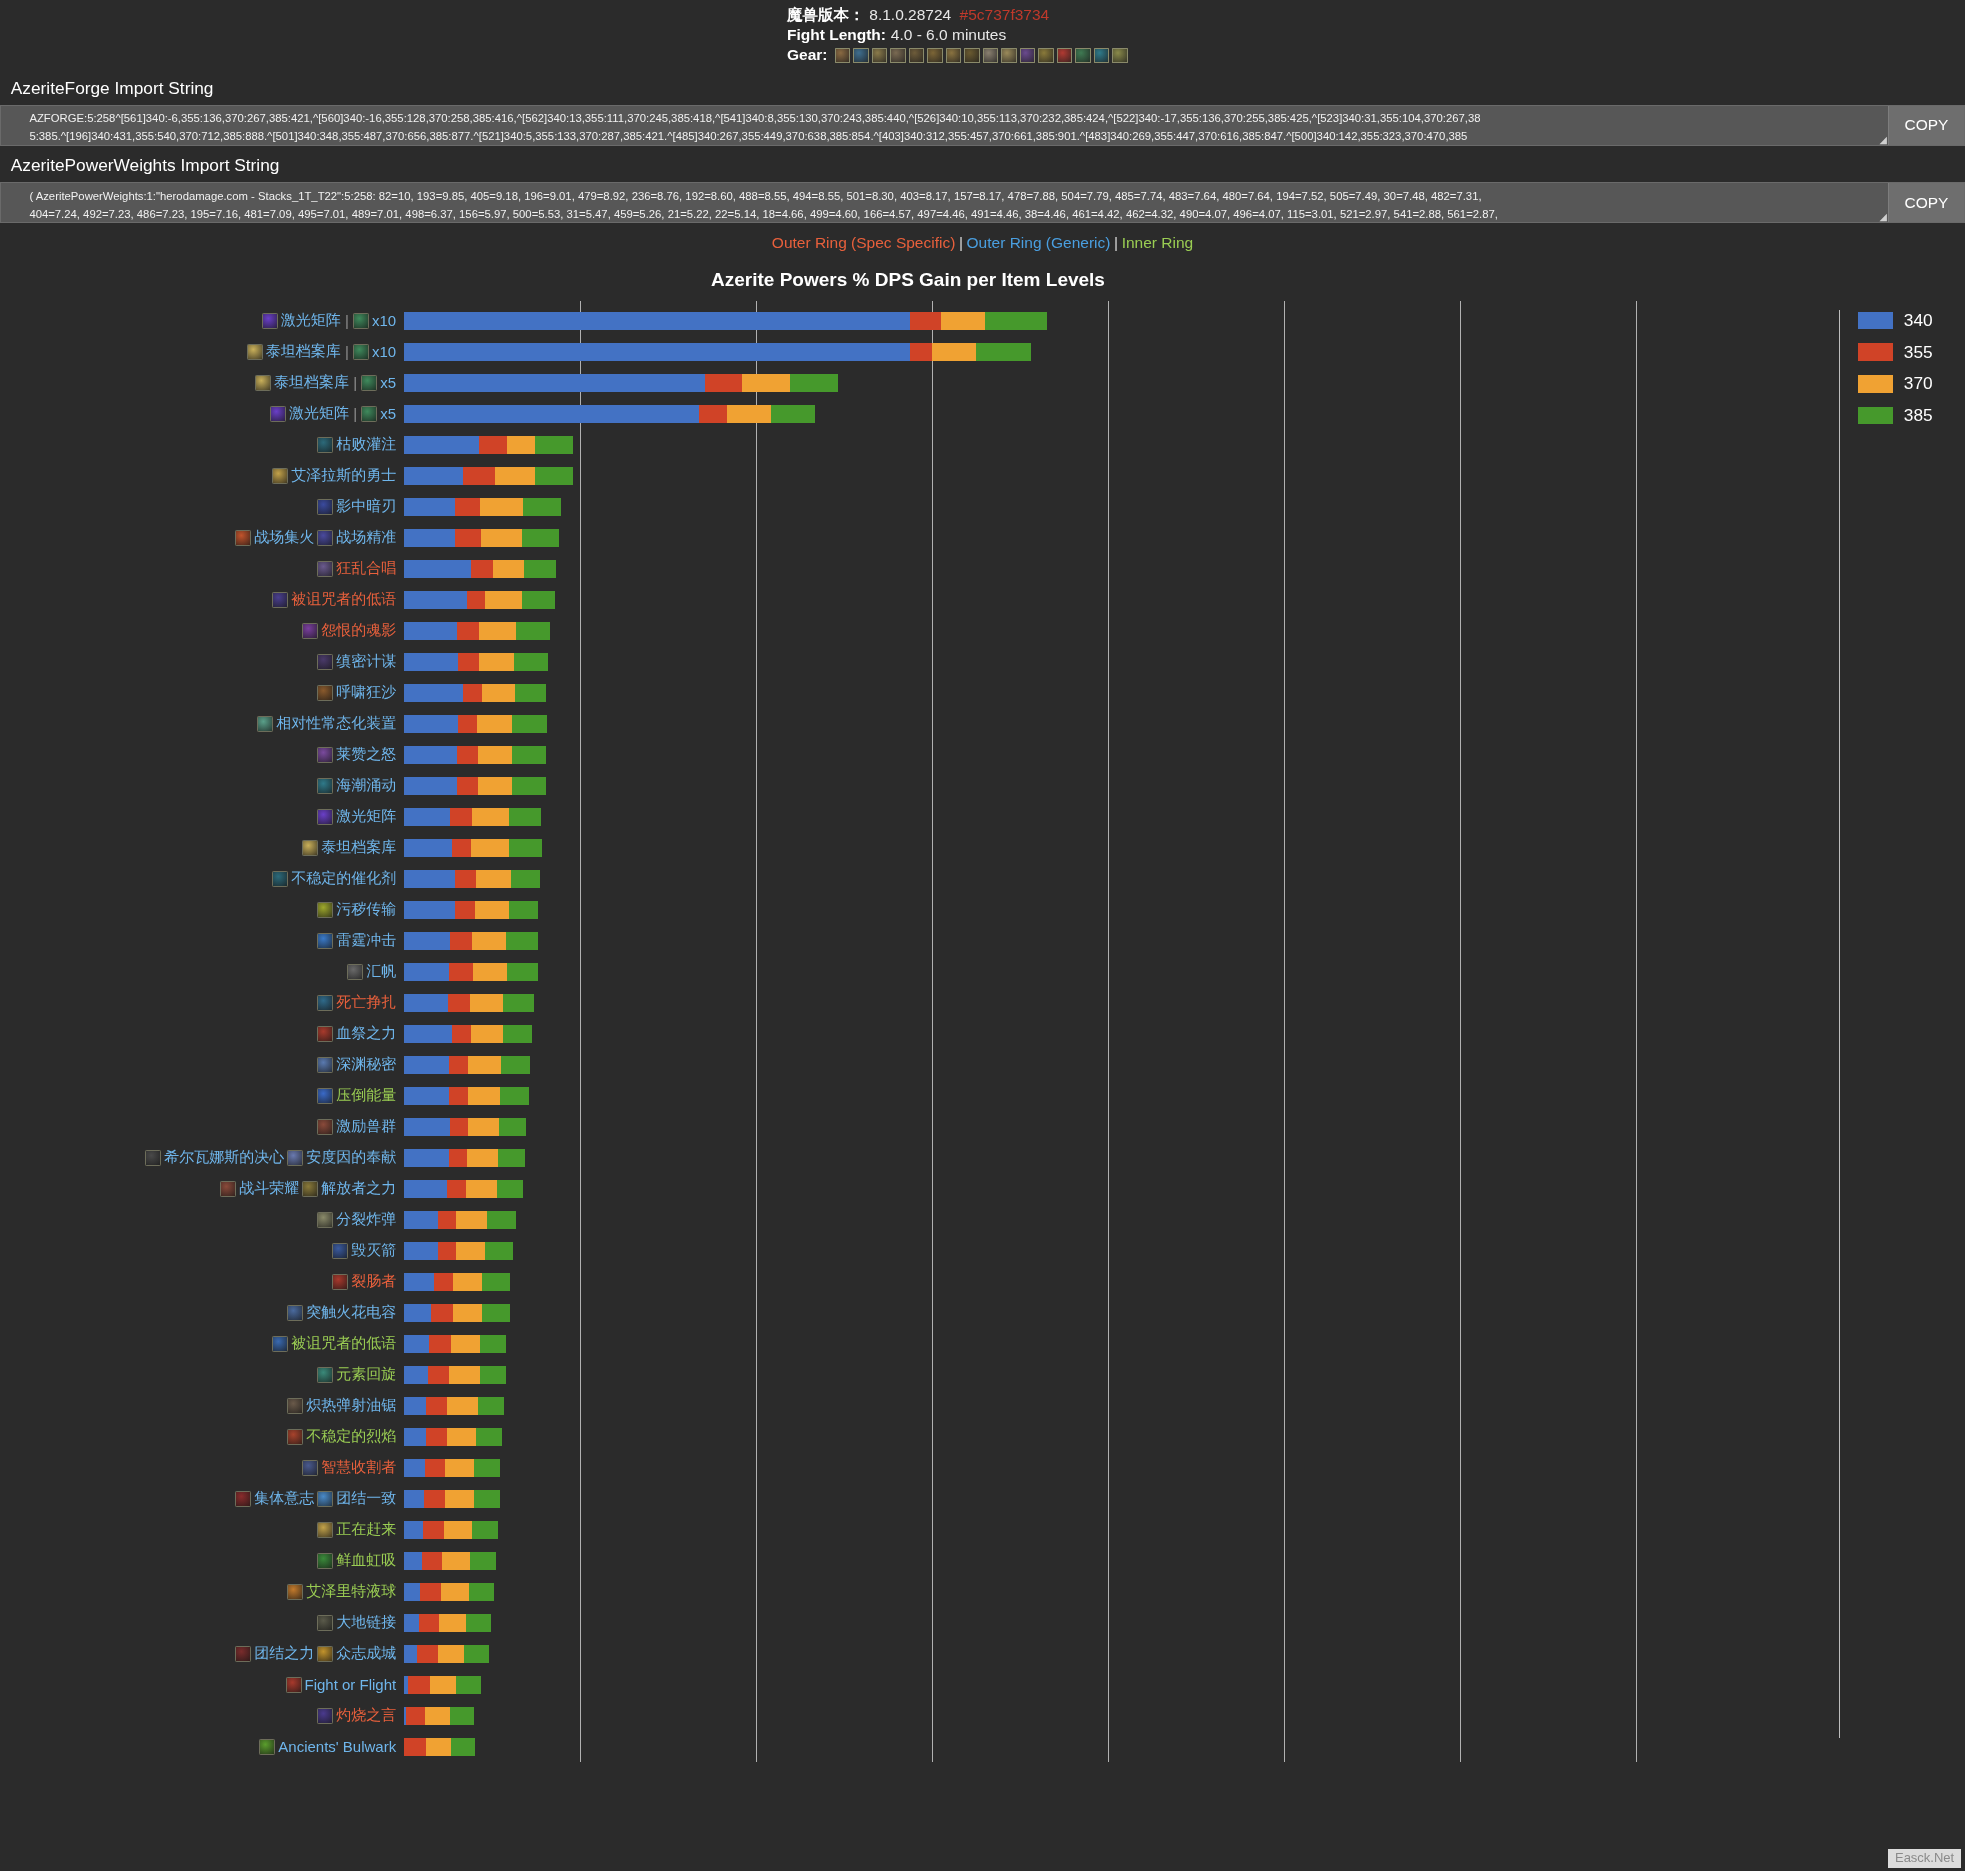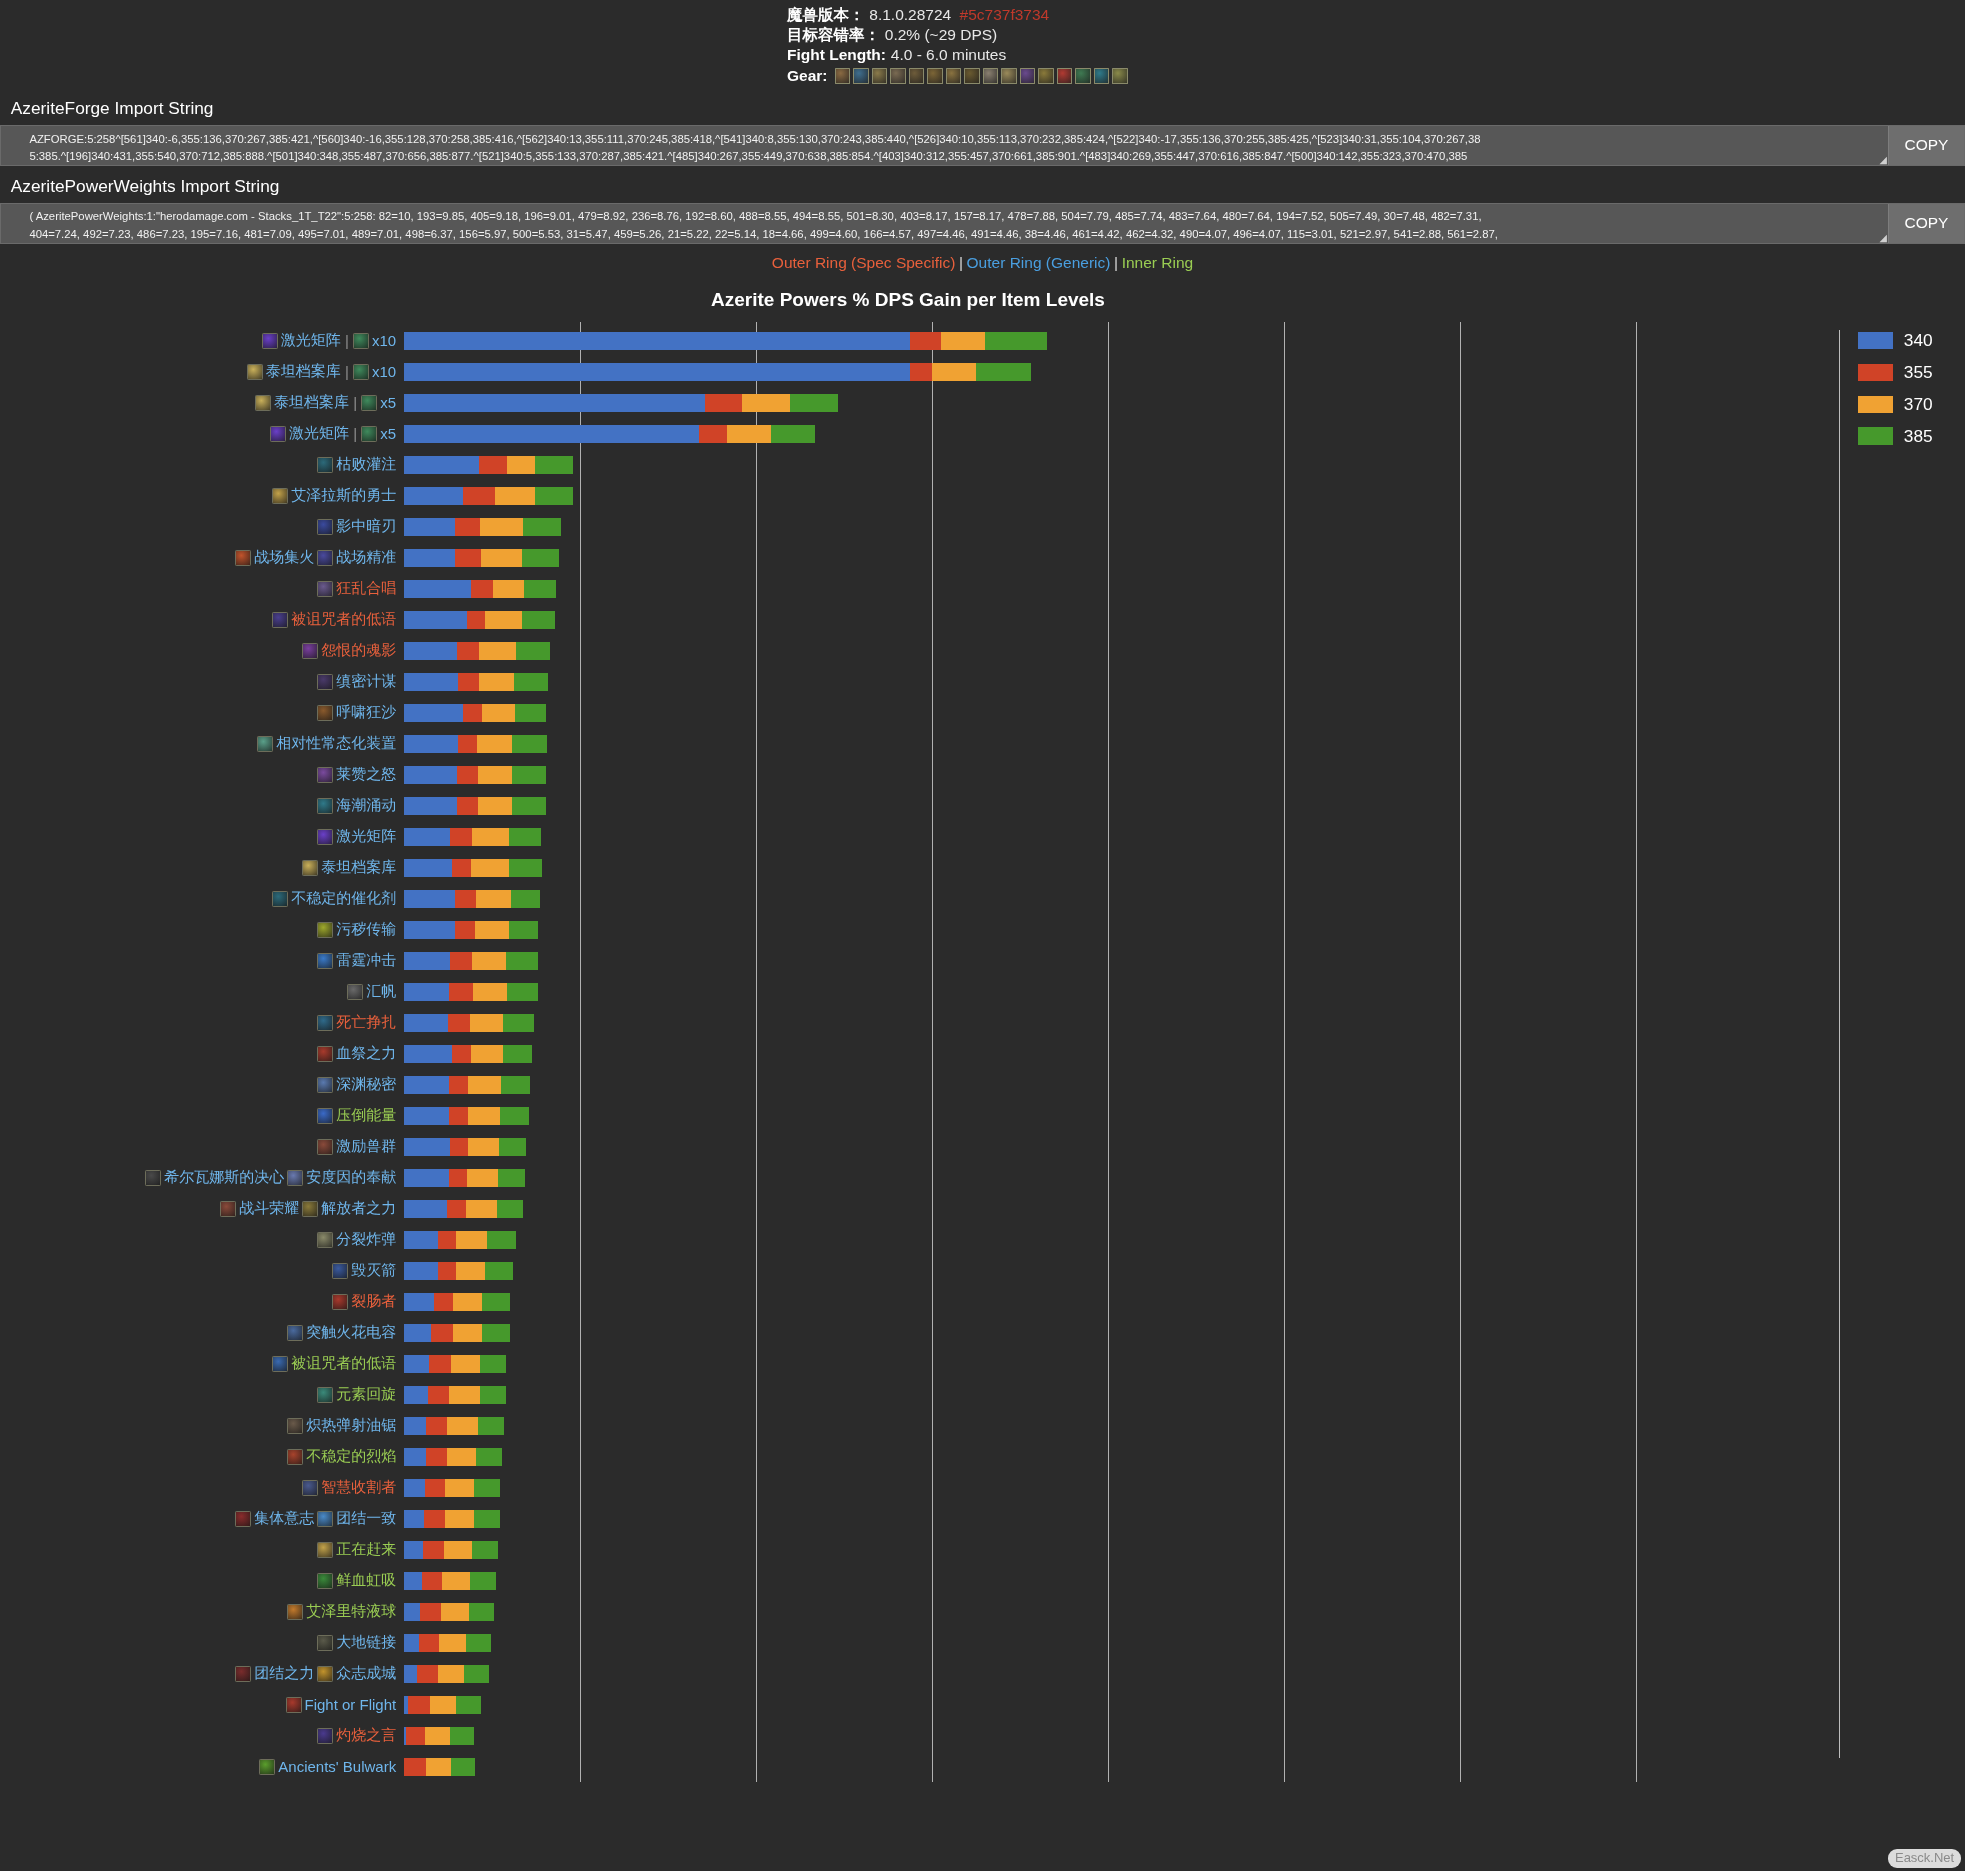--- a/index.html
+++ b/index.html
@@ -202,36 +202,31 @@
   .lg-tx { font-size: 17.3px; color: #ffffff; }
 
   .watermark {
     position: absolute;
     right: 3.6px;
     bottom: 3.6px;
     background: #dcdcdc;
     color: #8a8a8a;
     font-size: 13px;
     padding: 1.8px 7.2px 3px 7.2px;
-    border-radius: 9px;
   }
 </style>
 </head>
 <body>
 
 <div class="header">
   <div id="hdr-lines">
       <div class="hdr-line">
         <span class="hdr-label">魔兽版本：</span>
         <span class="hdr-value">8.1.0.28724</span>
         <span class="hdr-hash">#5c737f3734</span>
-      </div>
-      <div class="hdr-line">
-        <span class="hdr-label">目标容错率：</span>
-        <span class="hdr-value">0.2% (~29 DPS)</span>
       </div>
       <div class="hdr-line">
         <span class="hdr-label">Fight Length:</span>
         <span class="hdr-value">4.0 - 6.0 minutes</span>
       </div>
       <div class="hdr-line">
         <span class="hdr-label">Gear:</span>
         <span class="icon-row">
           <span class="gi" style="background: radial-gradient(circle at 35% 30%, rgb(138, 106, 66), rgb(28, 28, 28) 130%);"></span>
           <span class="gi" style="background: radial-gradient(circle at 35% 30%, rgb(63, 110, 142), rgb(28, 28, 28) 130%);"></span>

